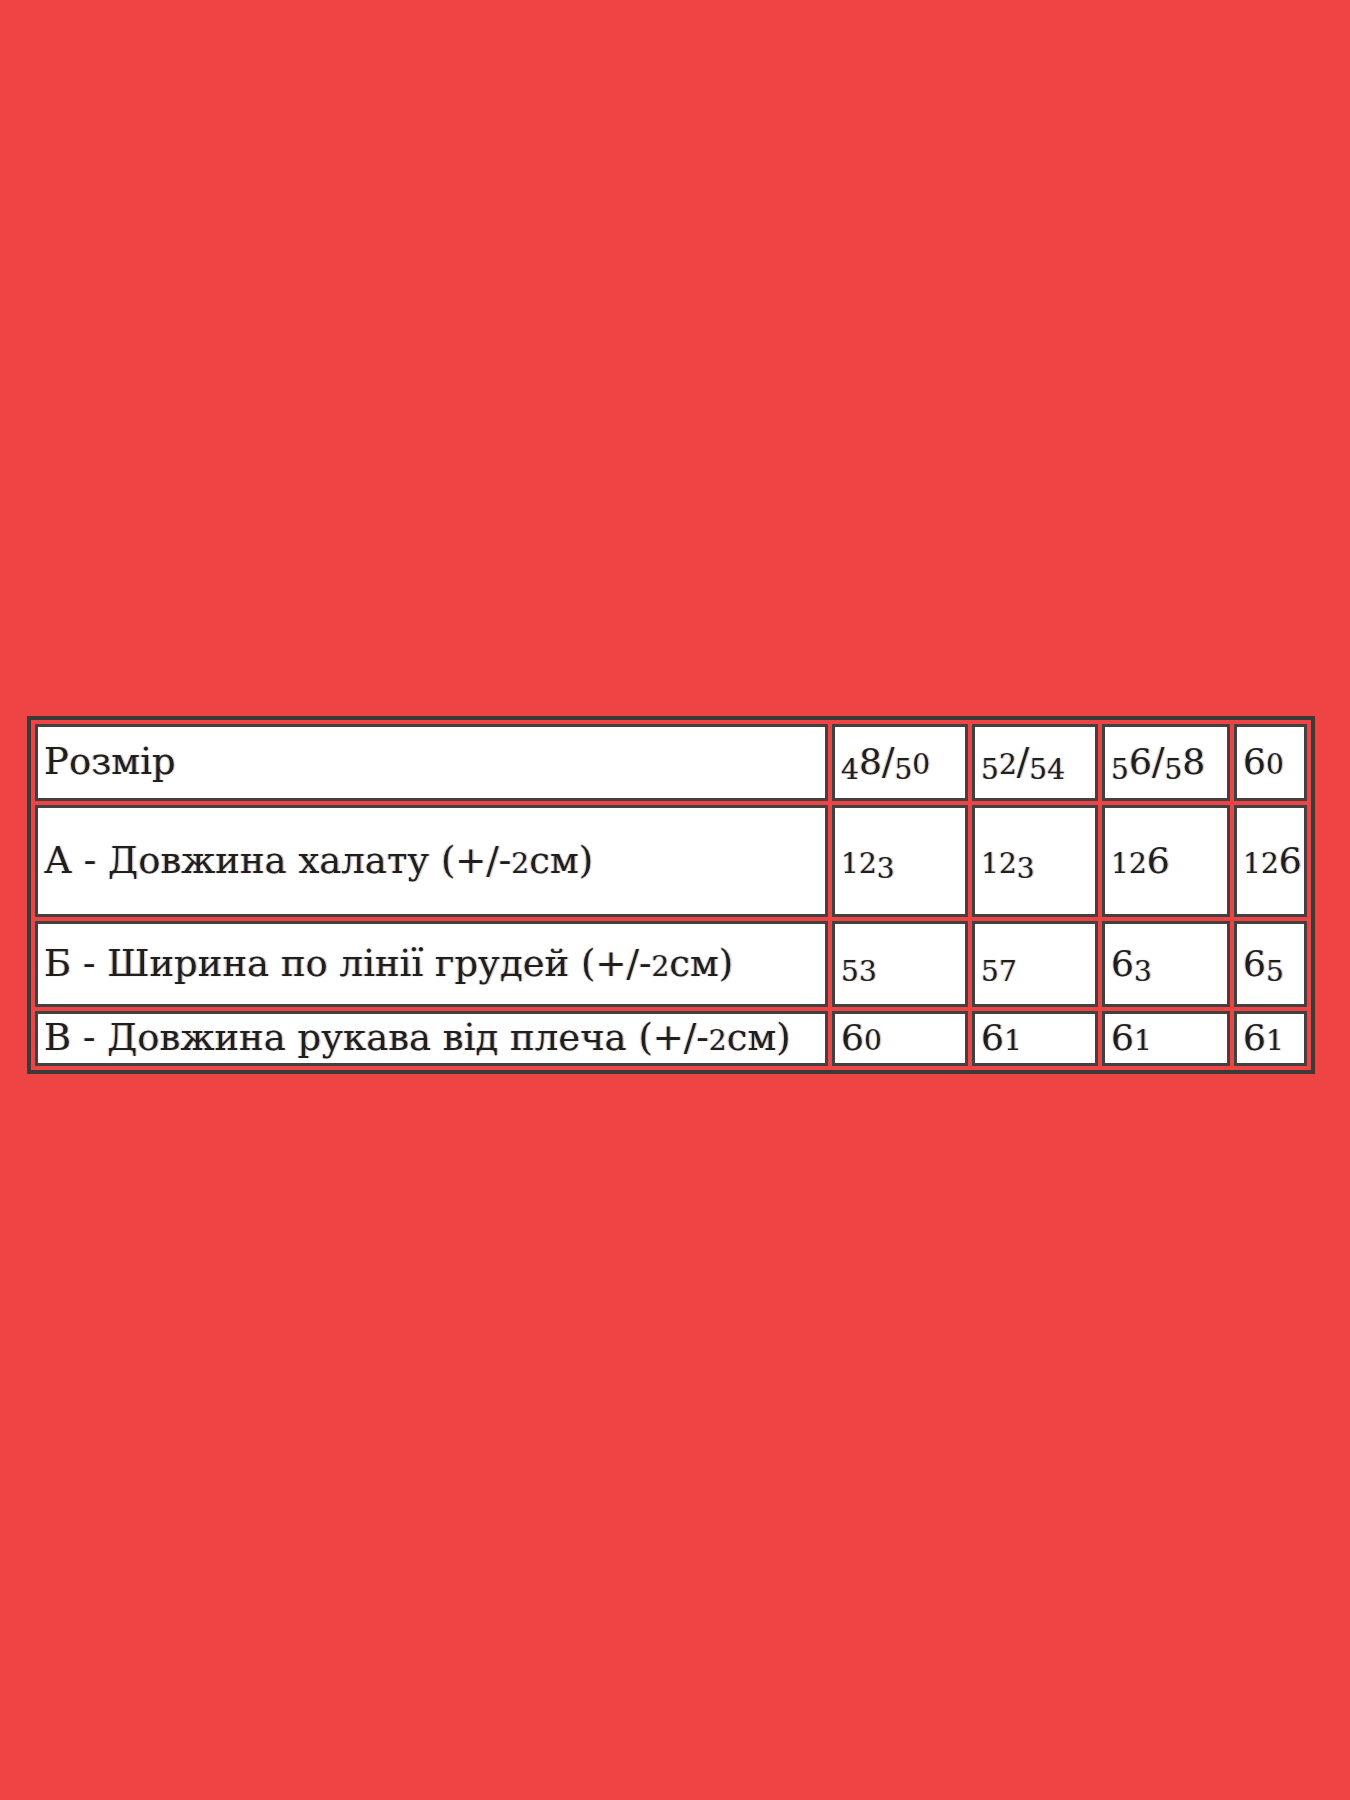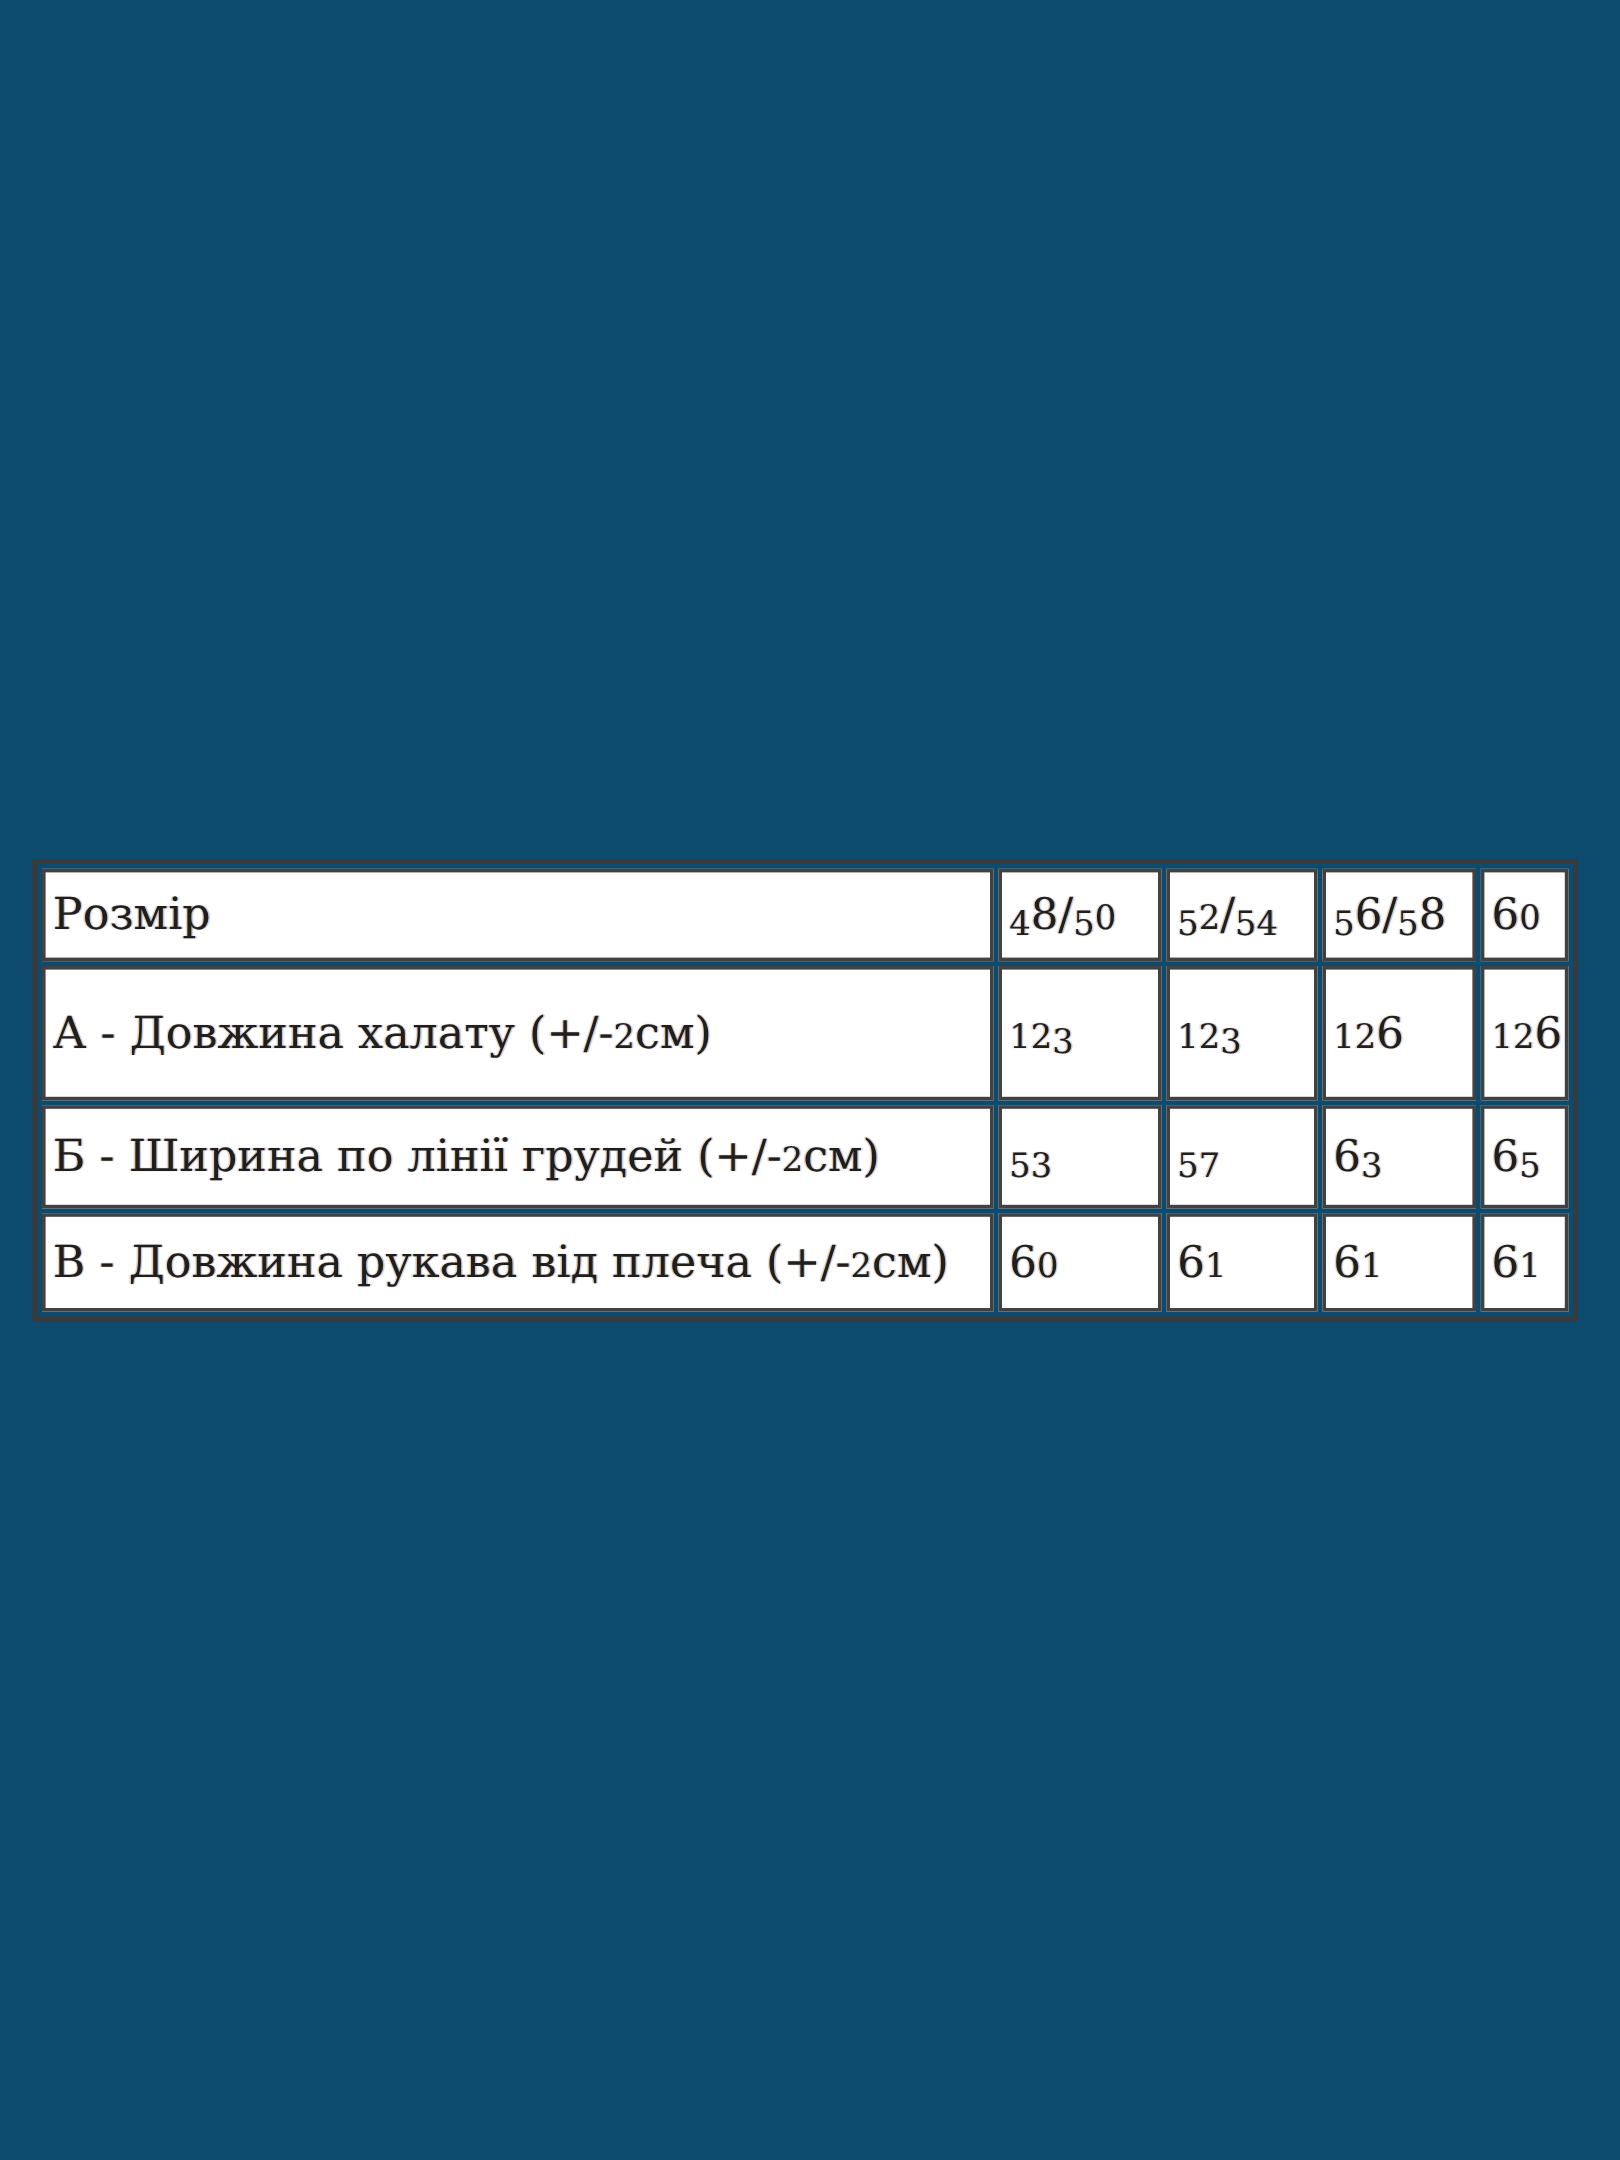--- a/index.html
+++ b/index.html
@@ -9,21 +9,21 @@
   }
   body {
     width: 1350px;
     height: 1800px;
     position: relative;
     font-family: "DejaVu Serif", "Liberation Serif", serif;
   }
   .page {
     position: absolute;
     inset: 0;
-    background: #0c4a6e;
+    background: #ef4444;
     text-decoration: underline;
   }
   table.size-table {
     position: absolute;
     left: 27px;
     top: 716px;
     width: 1288px;
     height: 358px;
     box-sizing: border-box;
     border-collapse: separate;
@@ -46,21 +46,21 @@
     padding: 0 2px 0 6px;
     font-size: 37px;
     line-height: 1.1;
     white-space: nowrap;
     text-shadow: 1.1px 0 0.9px rgba(75, 105, 190, 0.40),
                 -1.1px 0 0.9px rgba(190, 120, 45, 0.40);
   }
   tr.r0 td { height: 77px; }
   tr.r1 td { height: 112px; }
   tr.r2 td { height: 86px; margin-left: 28px; }
-  tr.r3 td { height: 82px; }
+  tr.r3 td { height: 55px; }
   
   .dx { font-size: 0.76em; }                                    
   .dd { font-size: 0.76em; display: inline-block;
         transform: translateY(0.17em); }                        
   .df { font-size: 0.98em; }                                    
 </style>
 </head>
 <body>
 
 <div class="page">

